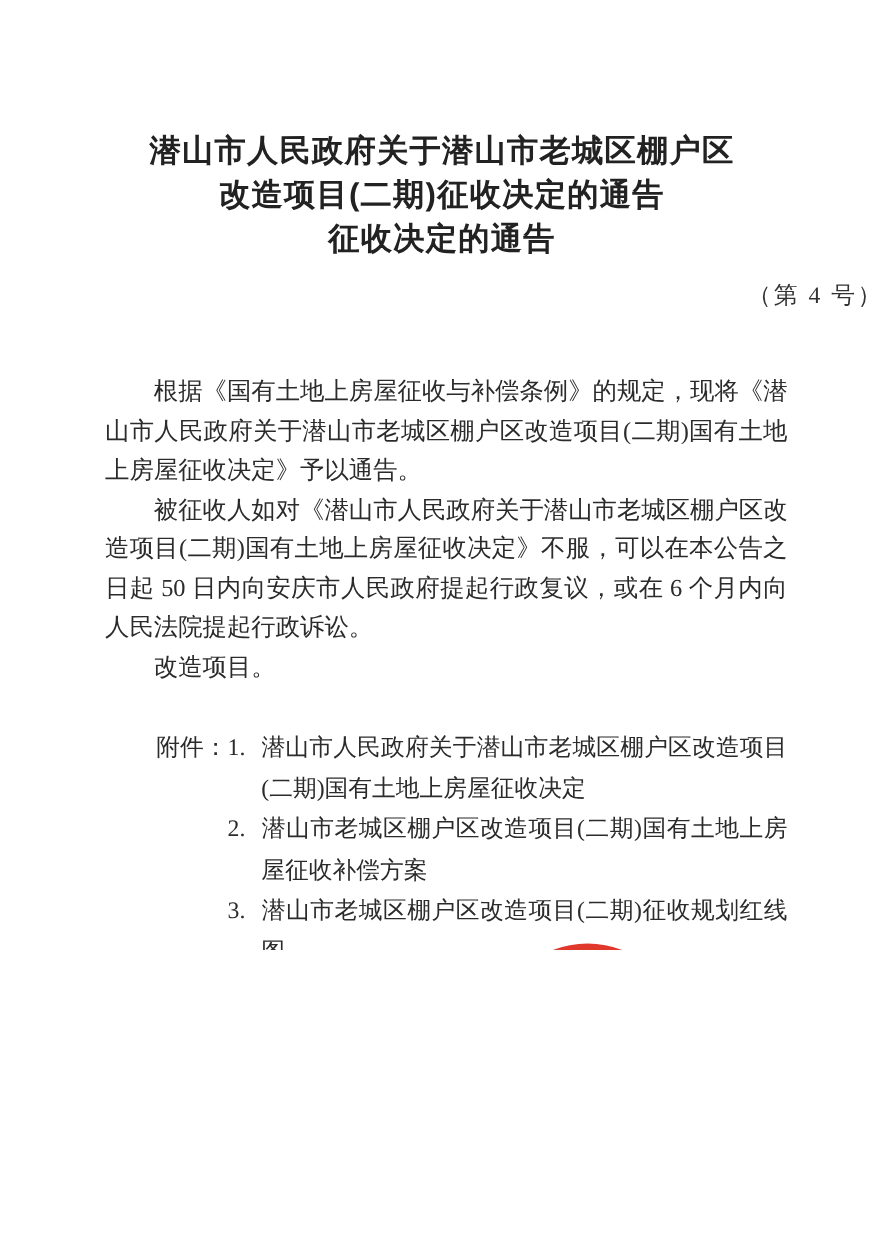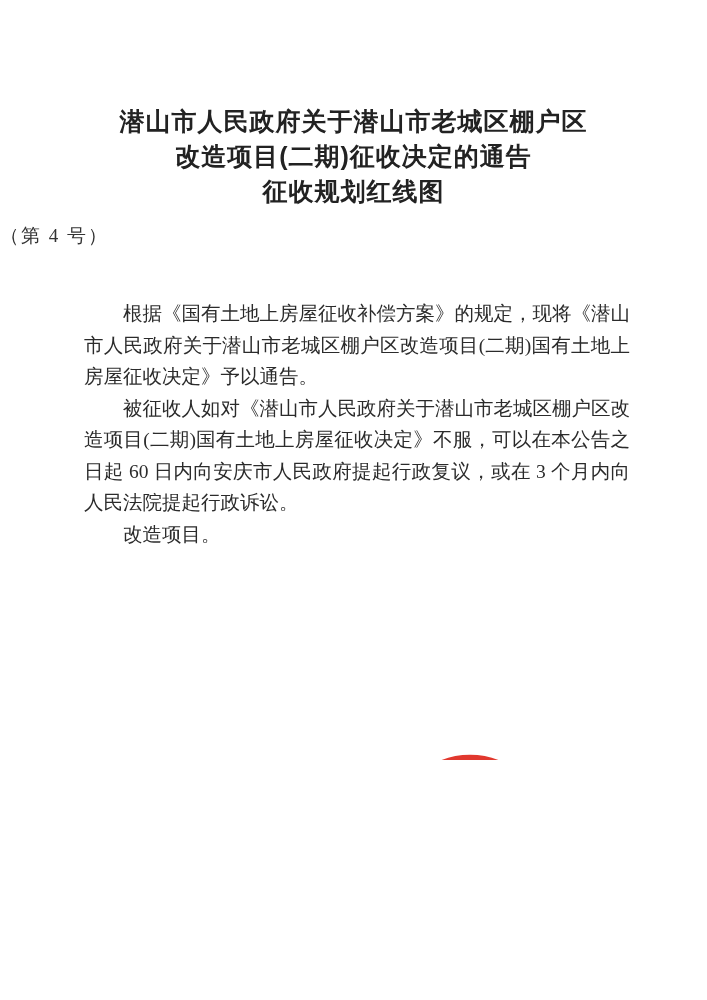--- a/index.html
+++ b/index.html
@@ -21,21 +21,21 @@
     text-align:center;
     font-family:"Liberation Sans","DejaVu Sans",sans-serif;
     font-weight:bold;
     font-size:25px;
     line-height:35px;
     letter-spacing:1px;
     color:#222;
   }
   .doc-number{
     margin-top:14px;
-    text-align:left;
+    text-align:right;
     font-size:19px;
     letter-spacing:2px;
     color:#333;
   }
   .doc-body{
     margin:49px 77px 0 84px;
     font-size:19.5px;
     line-height:31.5px;
     text-align:justify;
     text-justify:inter-character;
@@ -77,30 +77,38 @@
   .seal svg{display:block;width:100%;height:100%;}
 </style>
 </head>
 <body>
 
 <div class="page">
 
   <h1 class="doc-title">
     <div>潜山市人民政府关于潜山市老城区棚户区</div>
     <div>改造项目(二期)征收决定的通告</div>
-    <div>征收规划红线图</div>
+    <div>征收决定的通告</div>
   </h1>
 
   <div class="doc-number">（第 4 号）</div>
 
   <div class="doc-body">
-    <p>根据《国有土地上房屋征收补偿方案》的规定，现将《潜山市人民政府关于潜山市老城区棚户区改造项目(二期)国有土地上房屋征收决定》予以通告。</p>
-    <p>被征收人如对《潜山市人民政府关于潜山市老城区棚户区改造项目(二期)国有土地上房屋征收决定》不服，可以在本公告之日起 60 日内向安庆市人民政府提起行政复议，或在 3 个月内向人民法院提起行政诉讼。</p>
+    <p>根据《国有土地上房屋征收与补偿条例》的规定，现将《潜山市人民政府关于潜山市老城区棚户区改造项目(二期)国有土地上房屋征收决定》予以通告。</p>
+    <p>被征收人如对《潜山市人民政府关于潜山市老城区棚户区改造项目(二期)国有土地上房屋征收决定》不服，可以在本公告之日起 50 日内向安庆市人民政府提起行政复议，或在 6 个月内向人民法院提起行政诉讼。</p>
     <p>改造项目。</p>
 
+    <div class="attachments">
+      <span class="att-label">附件：</span>
+      <div class="att-items">
+        <div class="att-item"><span class="att-num">1.</span><span>潜山市人民政府关于潜山市老城区棚户区改造项目(二期)国有土地上房屋征收决定</span></div>
+        <div class="att-item"><span class="att-num">2.</span><span>潜山市老城区棚户区改造项目(二期)国有土地上房屋征收补偿方案</span></div>
+        <div class="att-item"><span class="att-num">3.</span><span>潜山市老城区棚户区改造项目(二期)征收规划红线图</span></div>
+      </div>
+    </div>
   </div>
 
   <div class="issue-date">2021 年 4 月 23 日</div>
 
   <div class="seal">
     <svg viewBox="0 0 160 162" xmlns="http://www.w3.org/2000/svg">
 
       <circle cx="80" cy="81" r="73" fill="none" stroke="currentColor" stroke-width="6.5"></circle>
 
       <defs>

